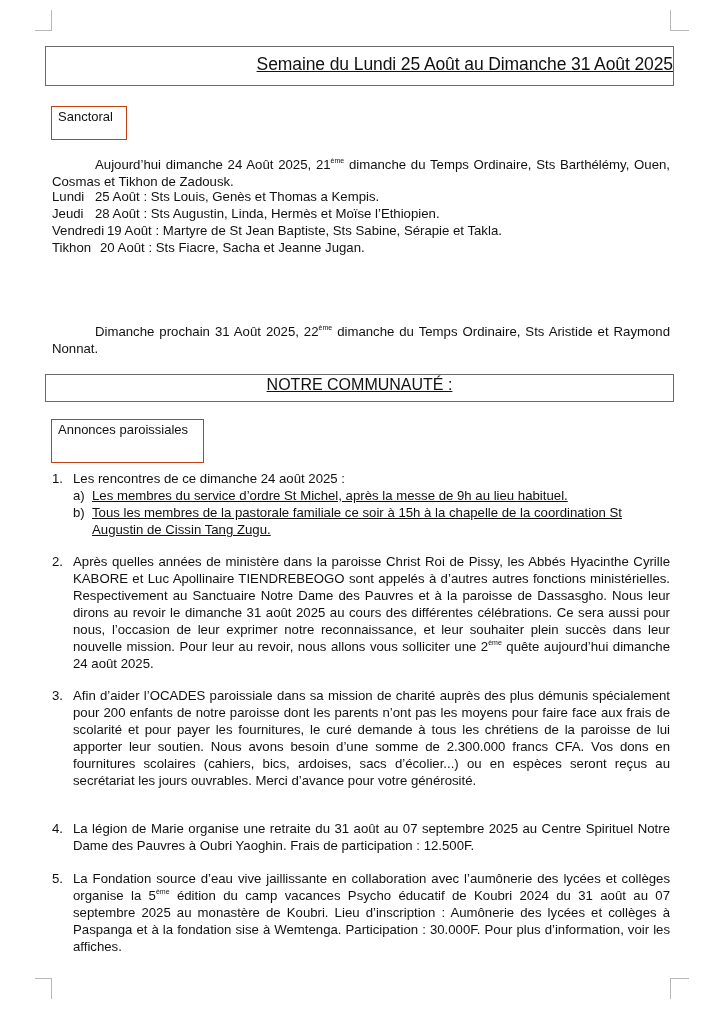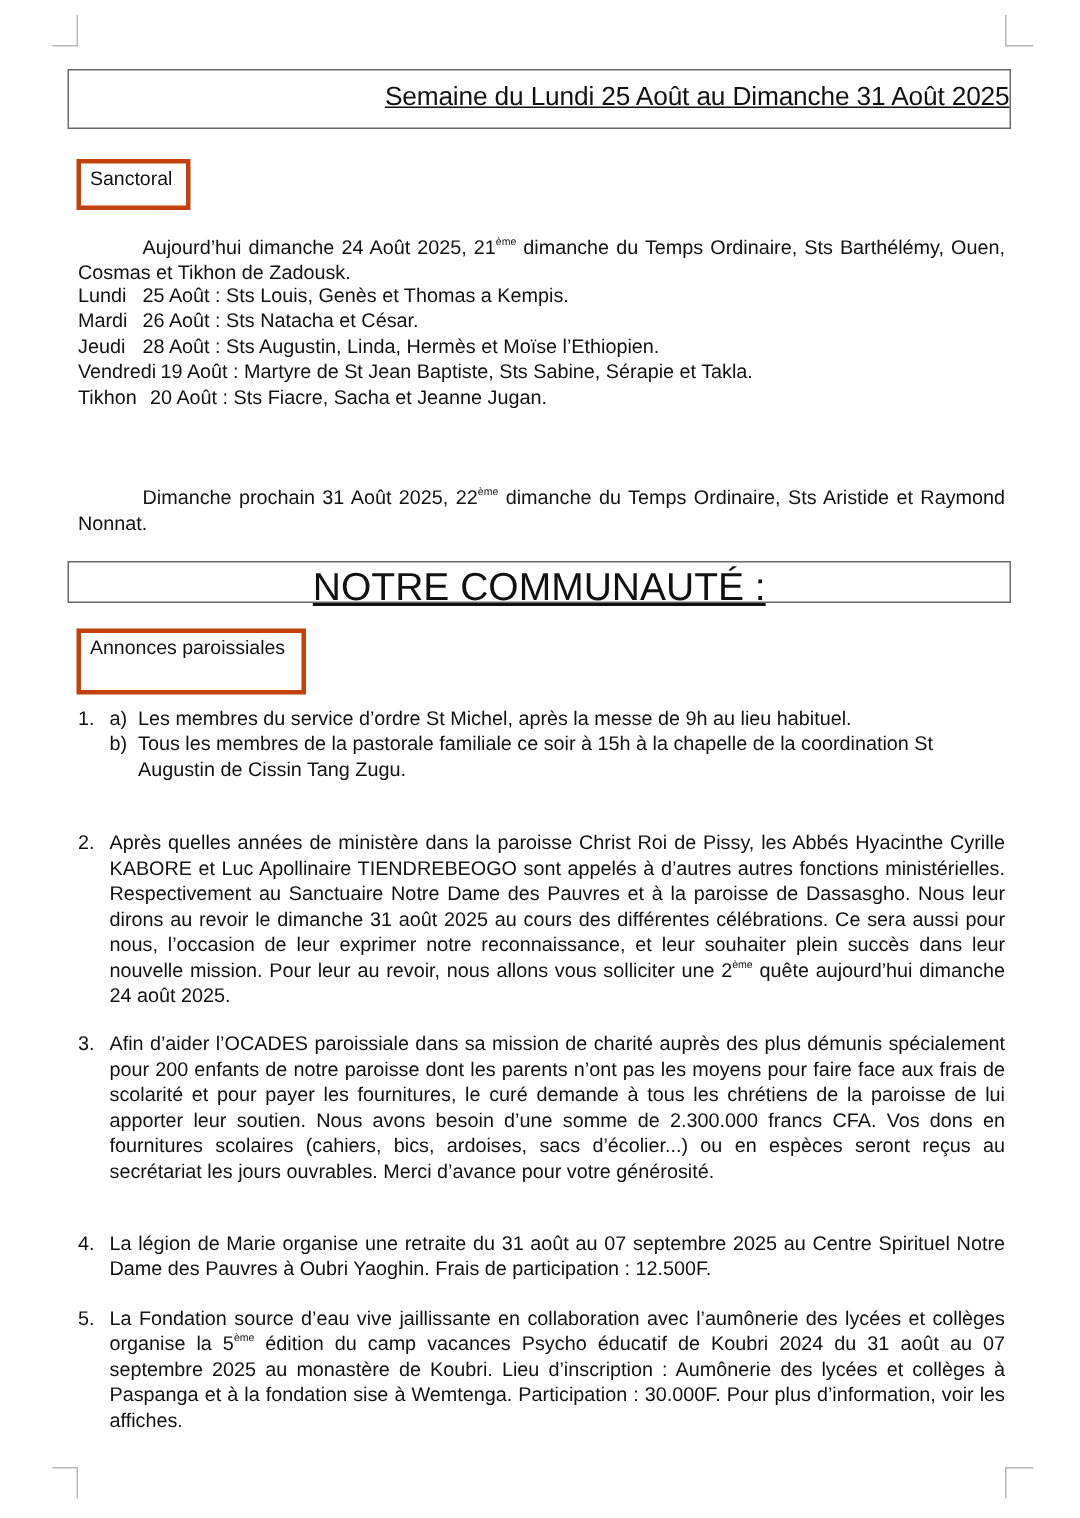--- a/index.html
+++ b/index.html
@@ -8,78 +8,78 @@
   .corner { position: absolute; width: 16px; height: 20px; border-color: #b8b8b8; border-style: solid; border-width: 0; }
   .c-tl { left: 35px; top: 10px; border-right-width: 1px; border-bottom-width: 1px; }
   .c-tr { left: 670px; top: 10px; border-left-width: 1px; border-bottom-width: 1px; width: 18px; }
   .c-bl { left: 35px; top: 978px; border-right-width: 1px; border-top-width: 1px; }
   .c-br { left: 670px; top: 978px; border-left-width: 1px; border-top-width: 1px; width: 18px; }
 
   .title-box { position: absolute; left: 45px; top: 46px; width: 629px; height: 40px;
                border: 1px solid #6a6a6a; box-sizing: border-box; text-align: right; }
   .title-box span { display: inline-block; margin-top: 7px; font-size: 17.5px; text-decoration: underline; letter-spacing: -0.1px; }
 
-  .label-box { position: absolute; border: 3px solid #c2410c; box-sizing: border-box;
+  .label-box { position: absolute; border: 1px solid #c2410c; box-sizing: border-box;
                padding: 2px 6px; font-size: 13px; line-height: 15px; }
   .sanctoral { left: 51px; top: 106px; width: 76px; height: 34px; word-break: break-all; }
   .annonces { left: 51px; top: 419px; width: 153px; height: 44px; }
 
   .para { position: absolute; left: 52px; width: 618px; line-height: 17px; text-align: justify; }
   .indent { text-indent: 43px; }
   sup { font-size: 7px; vertical-align: 6px; line-height: 0; }
 
   .days { position: absolute; left: 52px; top: 188px; line-height: 17px; }
   .day-row { white-space: pre; }
   .dname { display: inline-block; }
 
   .section-box { position: absolute; left: 45px; top: 374px; width: 629px; height: 28px;
                  border: 1px solid #6a6a6a; box-sizing: border-box; text-align: center; }
-  .section-box span { display: inline-block; margin-top: 1px; font-size: 26px; text-decoration: underline; }
+  .section-box span { display: inline-block; margin-top: 1px; font-size: 16px; text-decoration: underline; }
 
   .item { position: absolute; left: 52px; width: 618px; line-height: 17px; }
   .item .num { position: absolute; left: 0; top: 0; }
   .item .body { margin-left: 21px; text-align: justify; }
   .sub { position: relative; margin-left: 21px; }
   .sub .letter { position: absolute; left: 0; top: 0; }
-  .sub .txt { margin-left: 19px; }
+  .sub .txt { margin-left: 19px; text-decoration: underline; }
 </style>
 </head>
 <body>
 
 <div class="corner c-tl"></div>
 <div class="corner c-tr"></div>
 <div class="corner c-bl"></div>
 <div class="corner c-br"></div>
 
 <div class="title-box">
   <span>Semaine du Lundi 25 Août au Dimanche 31 Août 2025</span>
 </div>
 
 <div class="label-box sanctoral">Sanctoral</div>
 
 <div class="para indent" style="top:156px;"><span>Aujourd’hui dimanche 24 Août 2025, 21</span><sup>ème</sup><span> dimanche du Temps Ordinaire, Sts Barthélémy, Ouen, Cosmas et Tikhon de Zadousk.</span></div>
 
 <div class="days">
   <div class="day-row"><span class="dname" style="width:43px">Lundi</span><span>25 Août</span> : <span>Sts Louis, Genès et Thomas a Kempis.</span></div>
-  <div class="day-row"><span class="dname" style="width:43px">Mardi</span><span>26 Août</span> : <span>Sts Natacha et César.</span></div>
   <div class="day-row"><span class="dname" style="width:43px">Jeudi</span><span>28 Août</span> : <span>Sts Augustin, Linda, Hermès et Moïse l’Ethiopien.</span></div>
   <div class="day-row"><span class="dname" style="width:55px">Vendredi</span><span>19 Août</span> : <span>Martyre de St Jean Baptiste, Sts Sabine, Sérapie et Takla.</span></div>
   <div class="day-row"><span class="dname" style="width:48px">Tikhon</span><span>20 Août</span> : <span>Sts Fiacre, Sacha et Jeanne Jugan.</span></div>
 </div>
 
 <div class="para indent" style="top:323px;"><span>Dimanche prochain 31 Août 2025, 22</span><sup>ème</sup><span> dimanche du Temps Ordinaire, Sts Aristide et Raymond Nonnat.</span></div>
 
 <div class="section-box">
   <span>NOTRE COMMUNAUTÉ :</span>
 </div>
 
 <div class="label-box annonces">Annonces paroissiales</div>
 
 <div class="item" style="top:470px;">
   <span class="num">1.</span>
+  <div class="body">Les rencontres de ce dimanche 24 août 2025 :</div>
   <div class="sub">
     <span class="letter">a)</span>
     <div class="txt">Les membres du service d’ordre St Michel, après la messe de 9h au lieu habituel.</div>
   </div>
   <div class="sub">
     <span class="letter">b)</span>
     <div class="txt">Tous les membres de la pastorale familiale ce soir à 15h à la chapelle de la coordination St Augustin de Cissin Tang Zugu.</div>
   </div>
 </div>
 

